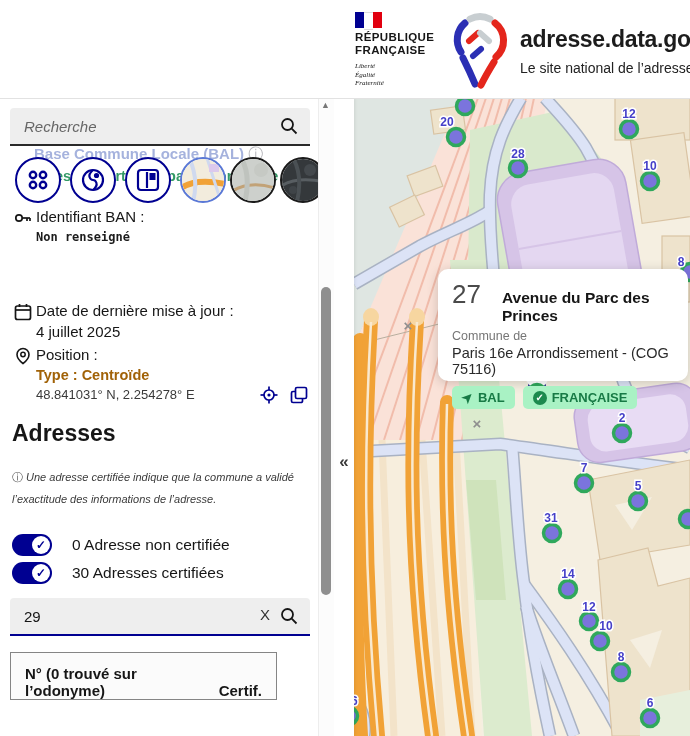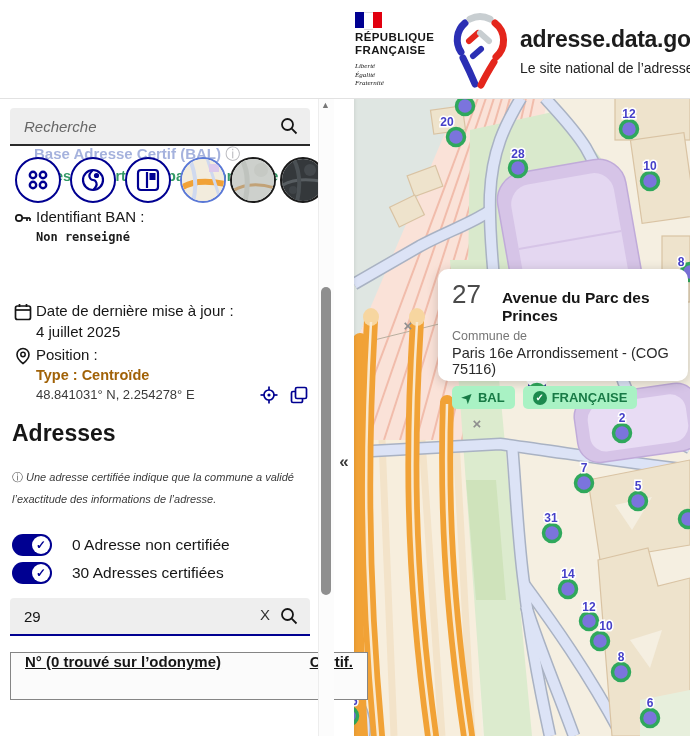--- a/index.html
+++ b/index.html
@@ -48,22 +48,22 @@
   #addr-heading{left:12px;top:322px;font-size:23px;font-weight:800;color:#161616;}
   #addr-info{left:12px;top:368px;width:300px;font-size:11px;font-style:italic;color:#3a3a3a;line-height:22px;}
   .togglerow{position:absolute;left:12px;height:24px;}
   .toggle{position:absolute;left:0;top:0;width:40px;height:22px;border-radius:11px;background:#000091;cursor:pointer;}
   .knob{position:absolute;right:2px;top:2px;width:18px;height:18px;border-radius:50%;background:#fff;
         color:#000091;font-size:12px;font-weight:bold;text-align:center;line-height:18px;}
   .tlabel{position:absolute;left:60px;top:2px;font-size:15.5px;font-weight:500;color:#161616;white-space:nowrap;}
   #filter-box{top:500px;border-bottom:2px solid #000091;}
   #filter-box input{font-size:15px;padding-right:80px;}
   #clear-x{position:absolute;right:40px;top:8px;font-size:15px;color:#333;cursor:pointer;}
-  #table-head{left:10px;top:554px;width:358px;height:48px;box-sizing:border-box;border:1px solid #858585;
-              background:#fbfbfb;display:flex;align-items:flex-start;justify-content:space-between;padding:0 14px;text-decoration:underline;}
+  #table-head{left:10px;top:554px;width:267px;height:48px;box-sizing:border-box;border:1px solid #858585;
+              background:#fbfbfb;display:flex;align-items:flex-end;justify-content:space-between;padding:0 14px;}
   #table-head span{font-weight:bold;font-size:15px;color:#161616;}
 
   
   #scrollbar{left:318px;top:98px;width:15px;height:638px;background:#fcfcfc;border-left:1px solid #ededed;z-index:21;}
   #scroll-arrow{position:absolute;left:2px;top:2px;font-size:9px;color:#777;cursor:pointer;}
   #scroll-thumb{position:absolute;left:2px;top:189px;width:10px;height:308px;background:#8f8f8f;border-radius:6px;cursor:pointer;}
   #gutter{left:333px;top:98px;width:21px;height:638px;background:#fff;z-index:19;box-shadow:1px 0 3px rgba(0,0,0,.08);}
   #collapse-tab{position:absolute;left:2px;top:348px;width:18px;height:32px;border:0;background:#fff;
                 font-size:17px;font-weight:bold;color:#3a3a3a;cursor:pointer;padding:0;}
 
@@ -131,21 +131,21 @@
 
   <div id="search-top" class="searchbox">
     <input type="text" placeholder="Recherche" style="">
     <svg class="mag" viewBox="0 0 18 18">
       <circle cx="7.5" cy="7.5" r="5.5" fill="none" stroke="#161616" stroke-width="1.8"></circle>
       <line x1="11.7" y1="11.7" x2="16.5" y2="16.5" stroke="#161616" stroke-width="1.8"></line>
     </svg>
   </div>
 
   <div id="bal-title" class="abs">
-    <span>Base Adresse Certif (BAL)</span>
+    <span>Base Commune Locale (BAL)</span>
     <span class="inf">ⓘ</span>
   </div>
   <div id="bal-status" class="abs">Adresses certifiées par la commune à 100%</div>
 
   <div id="layers" class="abs">
     <div class="lyr" style="left:15px">
       <svg width="24" height="24" viewBox="0 0 24 24">
         <g fill="none" stroke="#000091" stroke-width="2.4">
           <circle cx="7" cy="7" r="3.2"></circle>
             <circle cx="17" cy="7" r="3.2"></circle>

